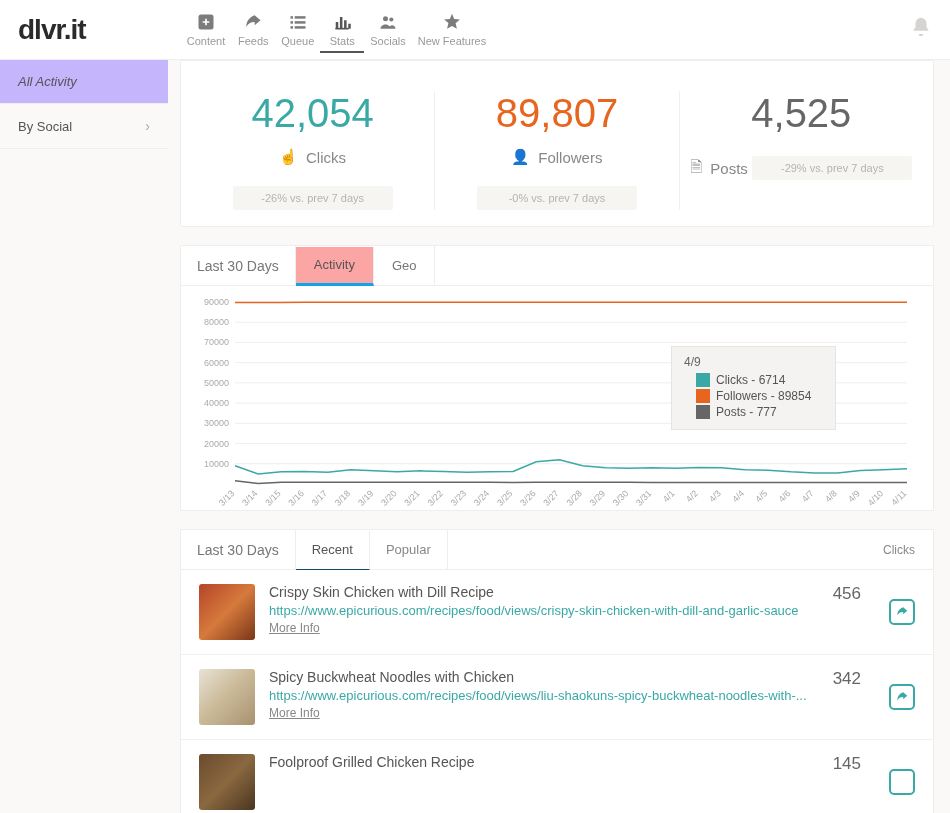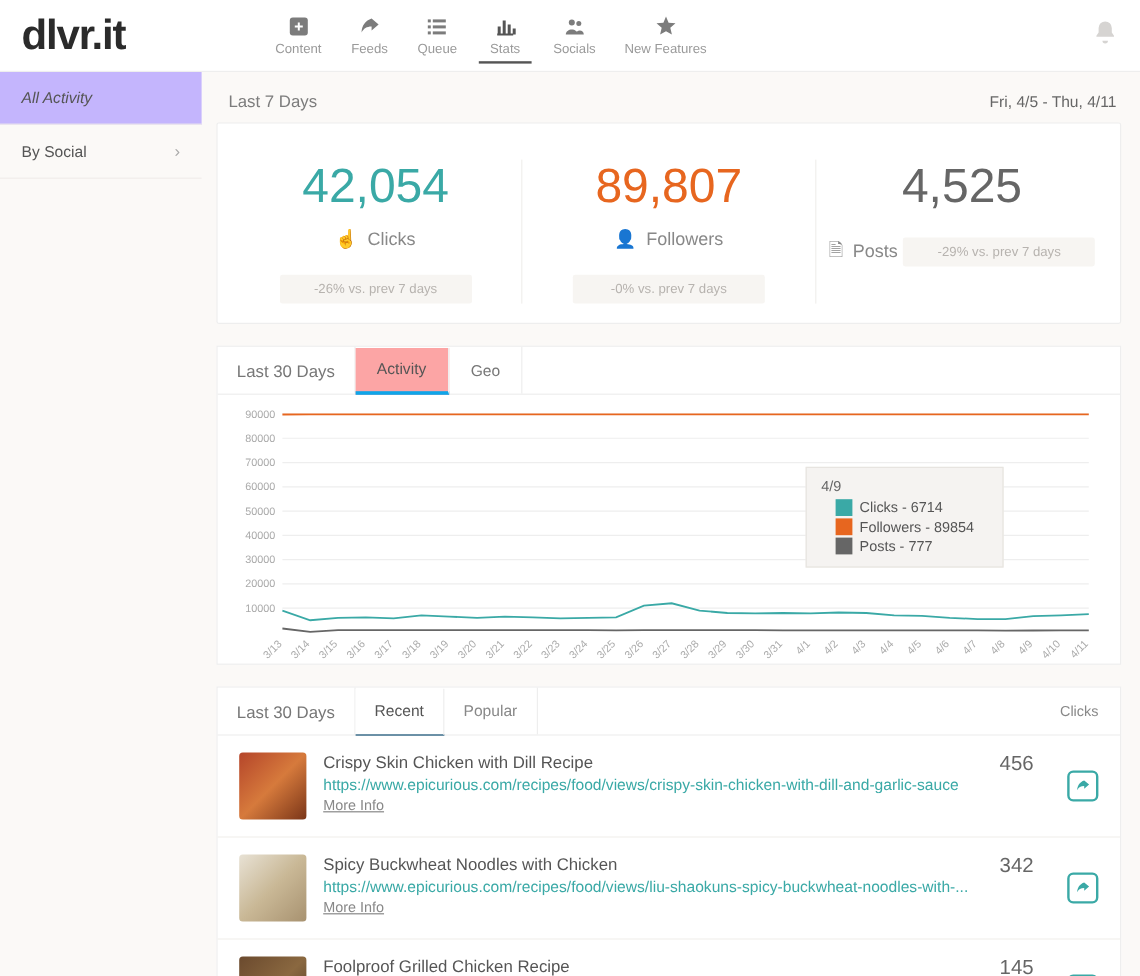--- a/index.html
+++ b/index.html
@@ -1,20 +1,20 @@
 <!DOCTYPE html>
 <html><head>
 <meta charset="utf-8">
 <style>
   * { box-sizing: border-box; margin: 0; padding: 0; }
   body { font-family: -apple-system, "Helvetica Neue", Arial, sans-serif; background: #fbf9f7; color: #555; width: 950px; height: 813px; overflow: hidden; }
   
   .topbar { display: flex; align-items: center; height: 60px; background: #fff; border-bottom: 1px solid #eee; padding: 0 18px; }
-  .logo { font-size: 35px; font-weight: 700; color: #2b2b2b; letter-spacing: -1px; margin-right: 119px; }
-  .tabs { display: flex; gap: 12px; }
+  .logo { font-size: 28px; font-weight: 700; color: #2b2b2b; letter-spacing: -1px; margin-right: 95px; }
+  .tabs { display: flex; }
   .tab { display: flex; flex-direction: column; align-items: center; cursor: pointer; padding: 4px 6px; min-width: 44px; }
   .tab-icon { color: #7c7c7c; font-size: 20px; height: 24px; display:flex; align-items:center; }
   .tab-label { font-size: 11px; color: #9a9a9a; margin-top: 1px; }
   .tab.active { border-bottom: 2px solid #555; }
   .bell { margin-left: auto; color: #d6d4d2; font-size: 22px; }
   
   .shell { display: flex; height: calc(100% - 60px); }
   .sidebar { width: 168px; background: #fbf9f7; }
   .side-item { padding: 14px 18px; font-size: 13px; color: #555; border-bottom: 1px solid #f0edea; display:flex; align-items:center; justify-content:space-between; cursor:pointer; }
   .side-item.active { background: #c4b5fd; font-style: italic; }
@@ -144,24 +144,20 @@
     <div class="side-item active">
         <span>All Activity</span>
       </div>
     <div class="side-item">
         <span>By Social</span>
         <span class="chev">›</span>
       </div>
   </div>
 
   <div class="main">
-    <div class="section-head">
-      <span>Last 7 Days</span>
-      <span class="date-range">Fri, 4/5 - Thu, 4/11</span>
-    </div>
 
     <div class="card">
       <div class="metrics">
         <div class="metric">
           <div class="metric-val teal">42,054</div>
           <div class="metric-label">
               <span>☝</span>
               <span>Clicks</span>
             </div>
           <div class="metric-delta">-26% vs. prev 7 days</div>

